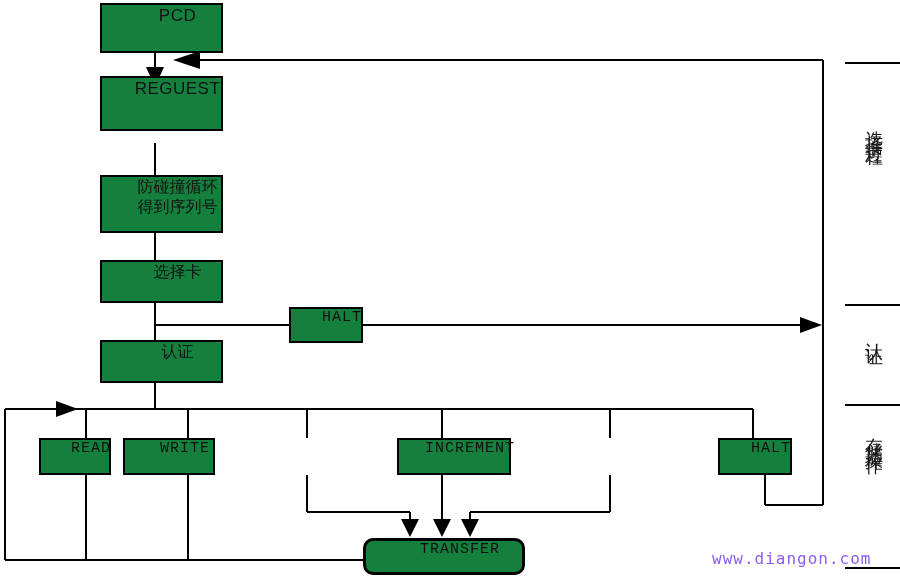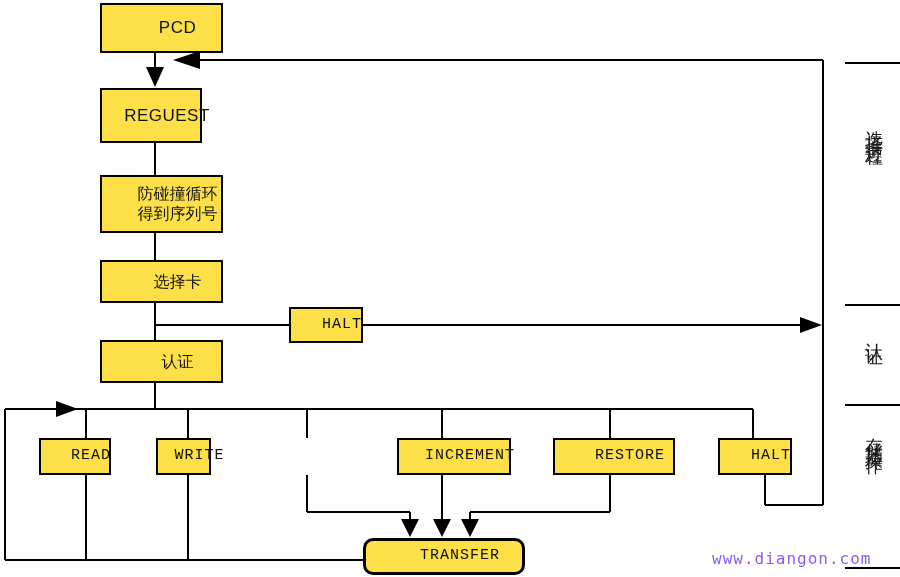--- a/index.html
+++ b/index.html
@@ -2,22 +2,22 @@
 <html><head>
 <meta charset="utf-8">
 <style>
   html,body{margin:0;padding:0;background:#ffffff;}
   .stage{
     position:relative;width:900px;height:577px;background:#ffffff;overflow:hidden;
     font-family:"Liberation Sans",sans-serif;color:#111;
   }
   .stage svg{position:absolute;left:0;top:0;}
   .node{
-    position:absolute;box-sizing:border-box;border:2px solid #000;background:#fde047;
-    display:flex;align-items:center;justify-content:center;text-align:center;
+    position:absolute;box-sizing:border-box;border:2px solid #000;background:#15803d;
+    display:flex;justify-content:center;text-align:center;
     z-index:2;line-height:1.25;padding-left:32px;
   }
   .latin-sans{font-family:"Liberation Sans",sans-serif;font-size:17px;letter-spacing:0.5px;}
   .latin-mono{font-family:Liberation Mono, monospace;font-size:15px;letter-spacing:1px;}
   .cjk{font-family:"Liberation Sans",sans-serif;font-size:16px;}
   .node.thick{border-width:3px;border-radius:10px;}
   .two-line span{display:block;}
   .vlabel{
     position:absolute;writing-mode:vertical-lr;text-orientation:upright;
     font-family:"Liberation Sans",sans-serif;font-size:18px;letter-spacing:5px;
@@ -123,21 +123,21 @@
       <polygon points="401,519 419,519 410,537"></polygon>
       <polygon points="433,519 451,519 442,537"></polygon>
       <polygon points="461,519 479,519 470,537"></polygon>
     </g>
   </svg>
 
   <div class="node latin-sans" style="left:100px;top:3px;width:123px;height:50px">
     <span>PCD</span>
   </div>
 
-  <div class="node latin-sans" style="left:100px;top:88px;width:102px;height:55px">
+  <div class="node latin-sans" style="left:100px;top:76px;width:123px;height:55px">
     <span>REGUEST</span>
   </div>
 
   <div class="node cjk two-line" style="left:100px;top:175px;width:123px;height:58px">
     <div>
       <span>防碰撞循环</span>
       <span>得到序列号</span>
     </div>
   </div>
 
@@ -150,32 +150,29 @@
   </div>
 
   <div class="node cjk" style="left:100px;top:340px;width:123px;height:43px">
     <span>认证</span>
   </div>
 
   <div class="node latin-mono" style="left:39px;top:438px;width:72px;height:37px">
     <span>READ</span>
   </div>
 
-  <div class="node latin-mono" style="left:156px;top:438px;width:55px;height:37px">
+  <div class="node latin-mono" style="left:123px;top:438px;width:92px;height:37px">
     <span>WRITE</span>
   </div>
 
 
   <div class="node latin-mono" style="left:397px;top:438px;width:114px;height:37px">
     <span>INCREMENT</span>
   </div>
 
-  <div class="node latin-mono" style="left:553px;top:438px;width:122px;height:37px">
-    <span>RESTORE</span>
-  </div>
 
   <div class="node latin-mono" style="left:718px;top:438px;width:74px;height:37px">
     <span>HALT</span>
   </div>
 
   <div class="node latin-mono thick" style="left:363px;top:538px;width:162px;height:37px">
     <span>TRANSFER</span>
   </div>
 
   <div class="vlabel" style="left:862px;top:116px">选择卡过程</div>

